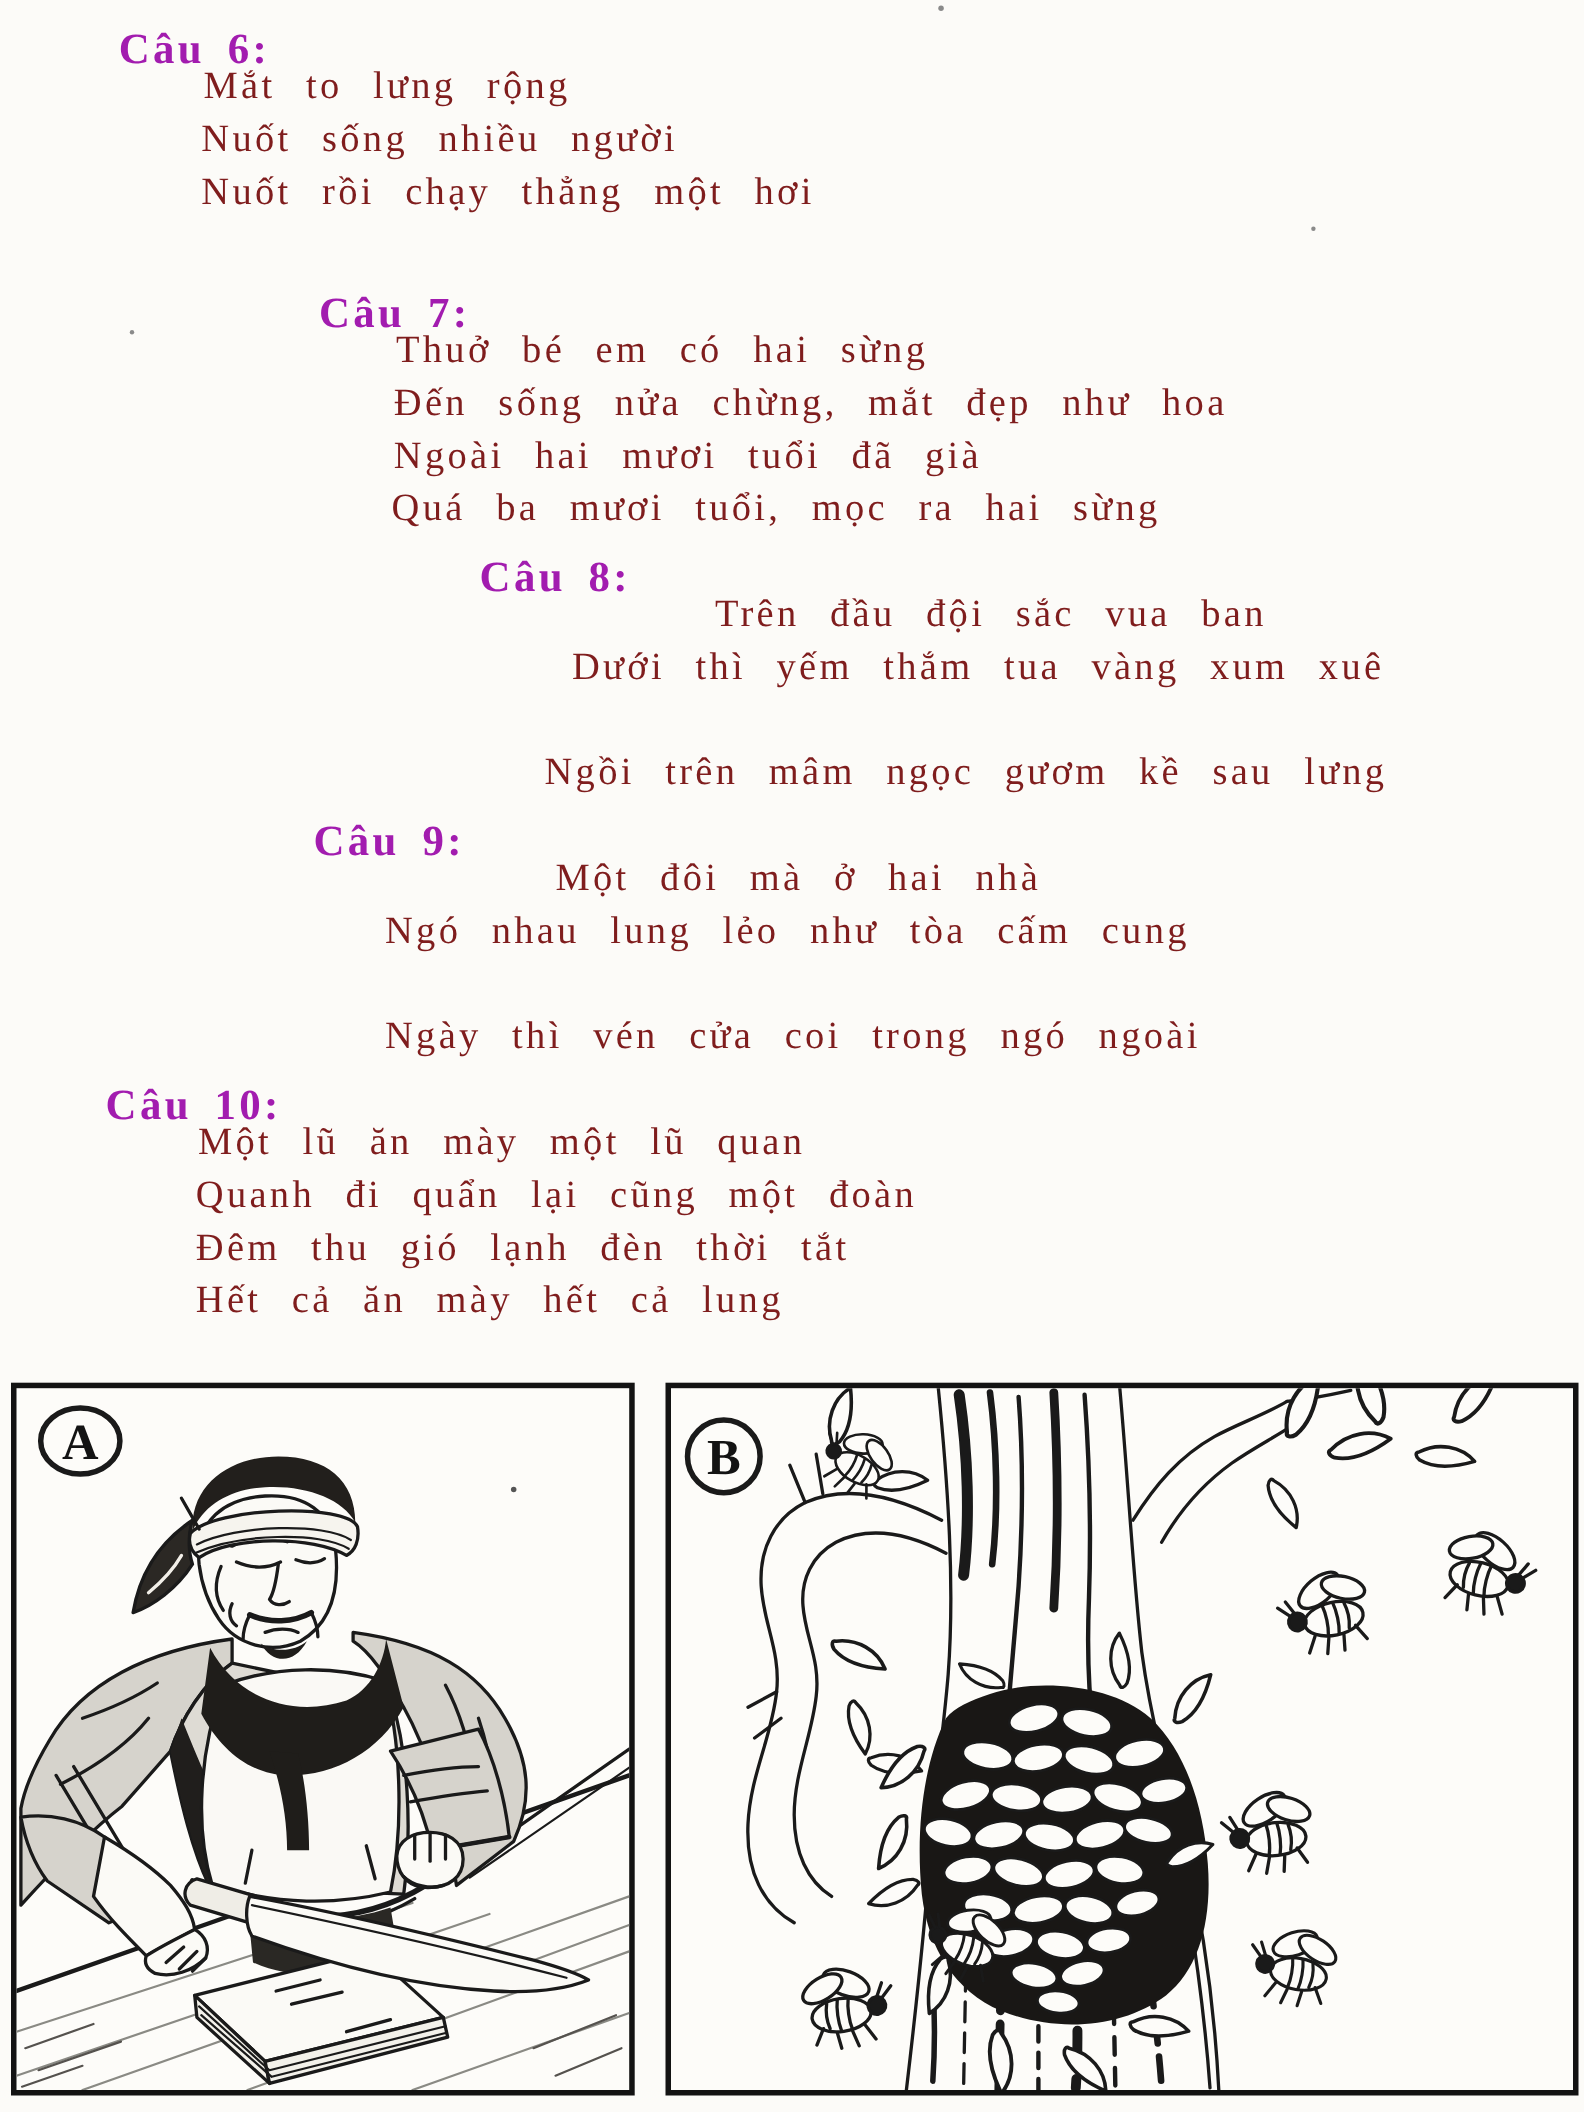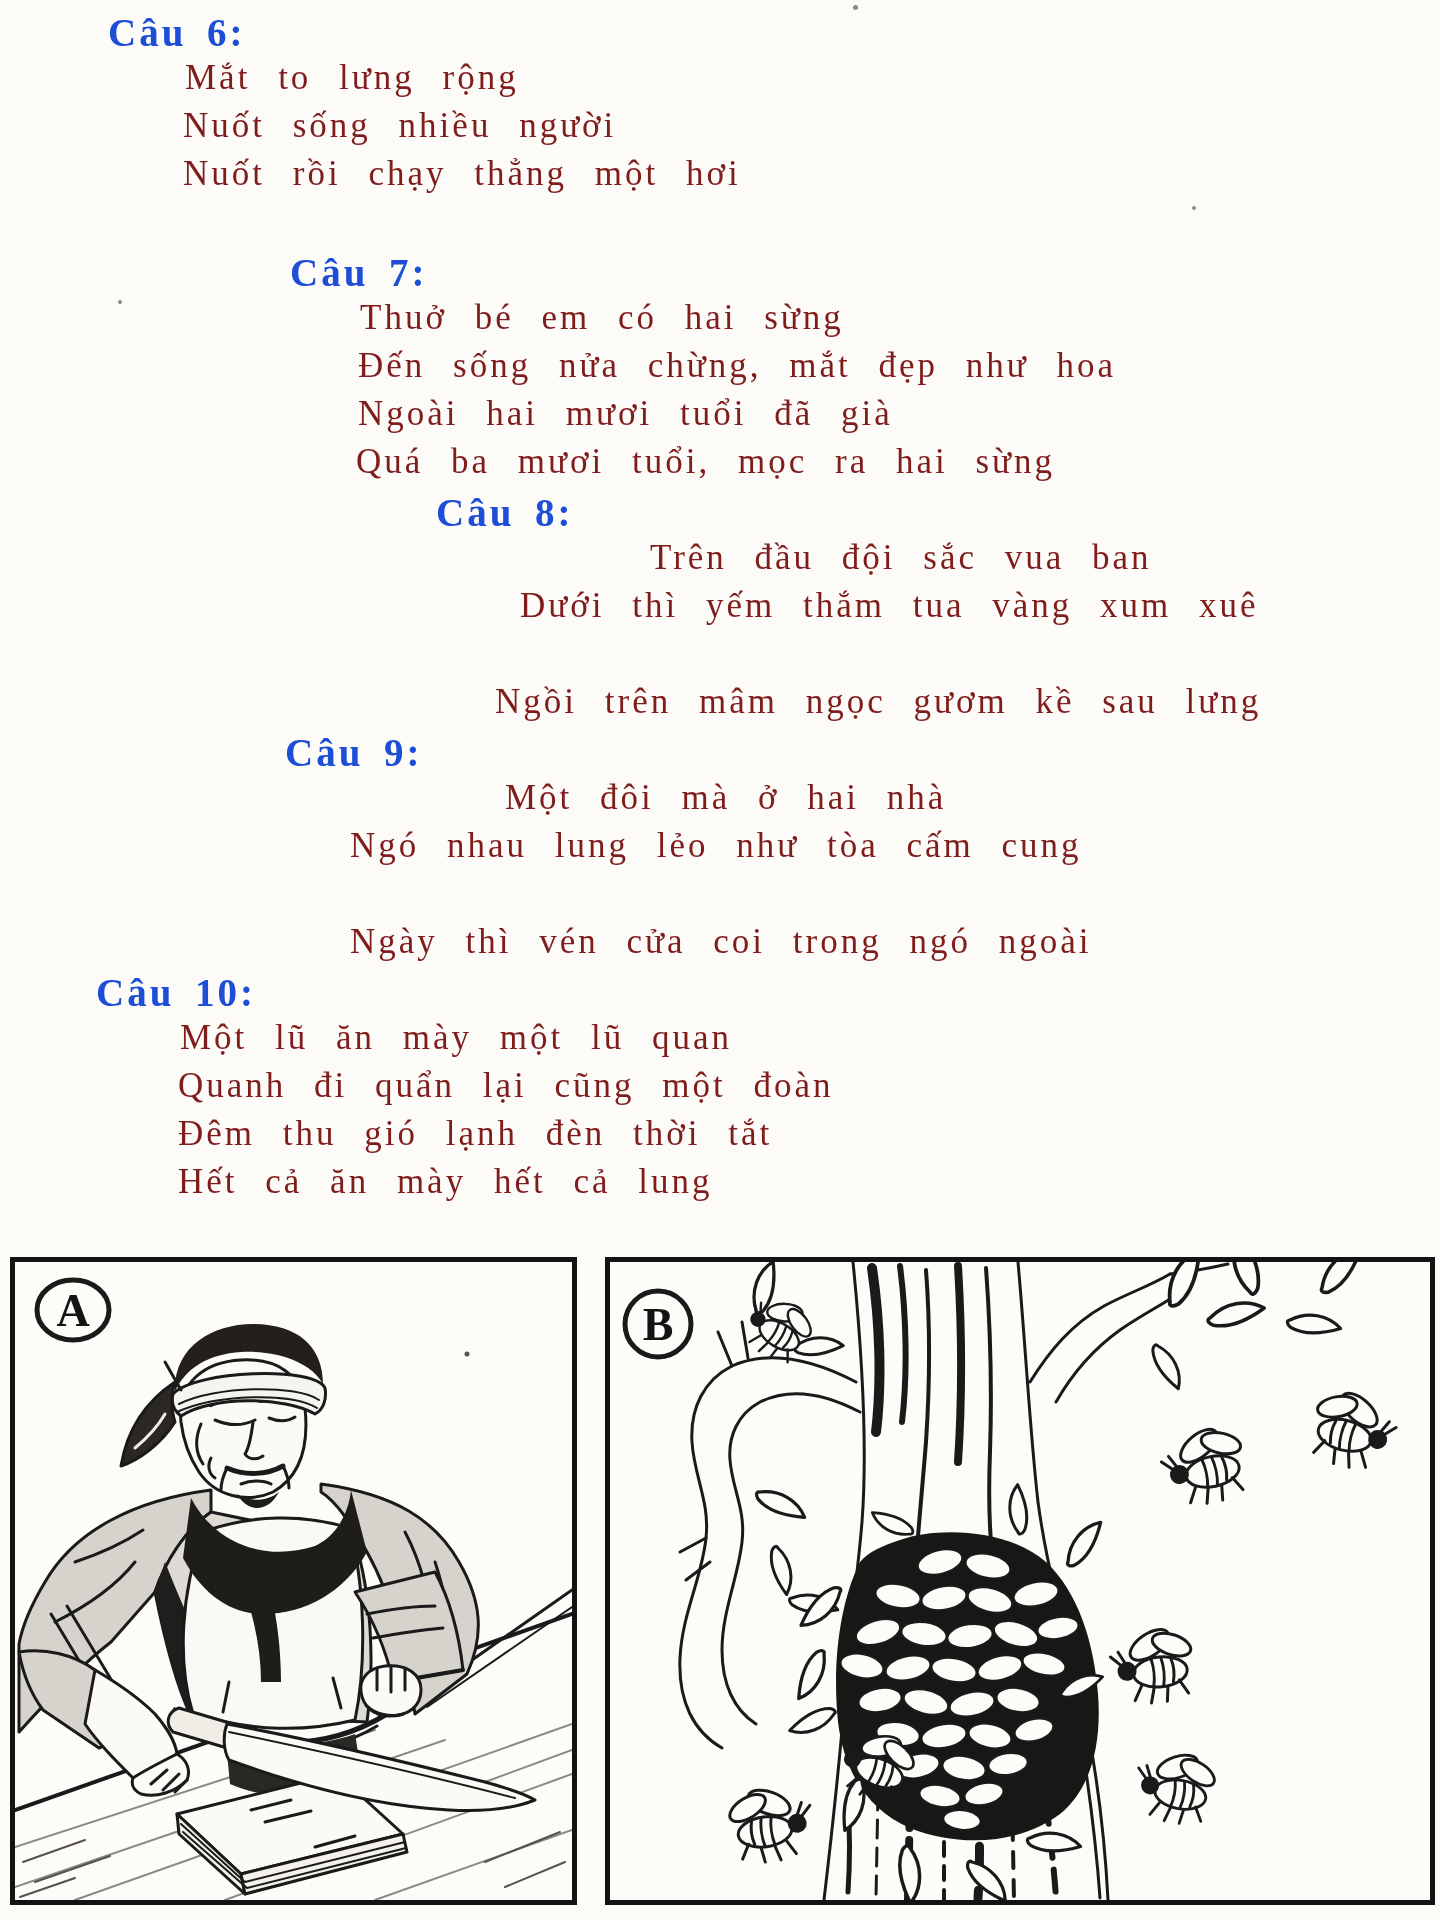--- a/index.html
+++ b/index.html
@@ -2,22 +2,22 @@
 <html><head>
 <meta charset="utf-8">
 <style>
   html,body{margin:0;padding:0;background:#e8e8e8;}
   .page{
     position:relative; width:1440px; height:1920px;
     background:#fcfbf8; overflow:hidden;
     font-family:"Liberation Serif","DejaVu Serif",serif;
   }
   .heading{
-    position:absolute; font-weight:bold; font-size:39px; color:#1d4ed8;
-    letter-spacing:3px; word-spacing:8px; white-space:nowrap;
+    position:absolute; font-weight:bold; font-size:39px; color:#a21caf;
+    letter-spacing:3px; word-spacing:8px; white-space:nowrap;margin-top:12px;
   }
   .verse{
     position:absolute; font-size:35px; color:#7f1d1d;
     letter-spacing:3px; word-spacing:16px; white-space:nowrap;
   }
   .panel{
     position:absolute; background:#fdfcf9; border:5px solid #131313; box-sizing:border-box;
   }
   .panel svg{display:block; width:100%; height:100%;}
   .speck{position:absolute; border-radius:50%; background:#8a8a8a;}

